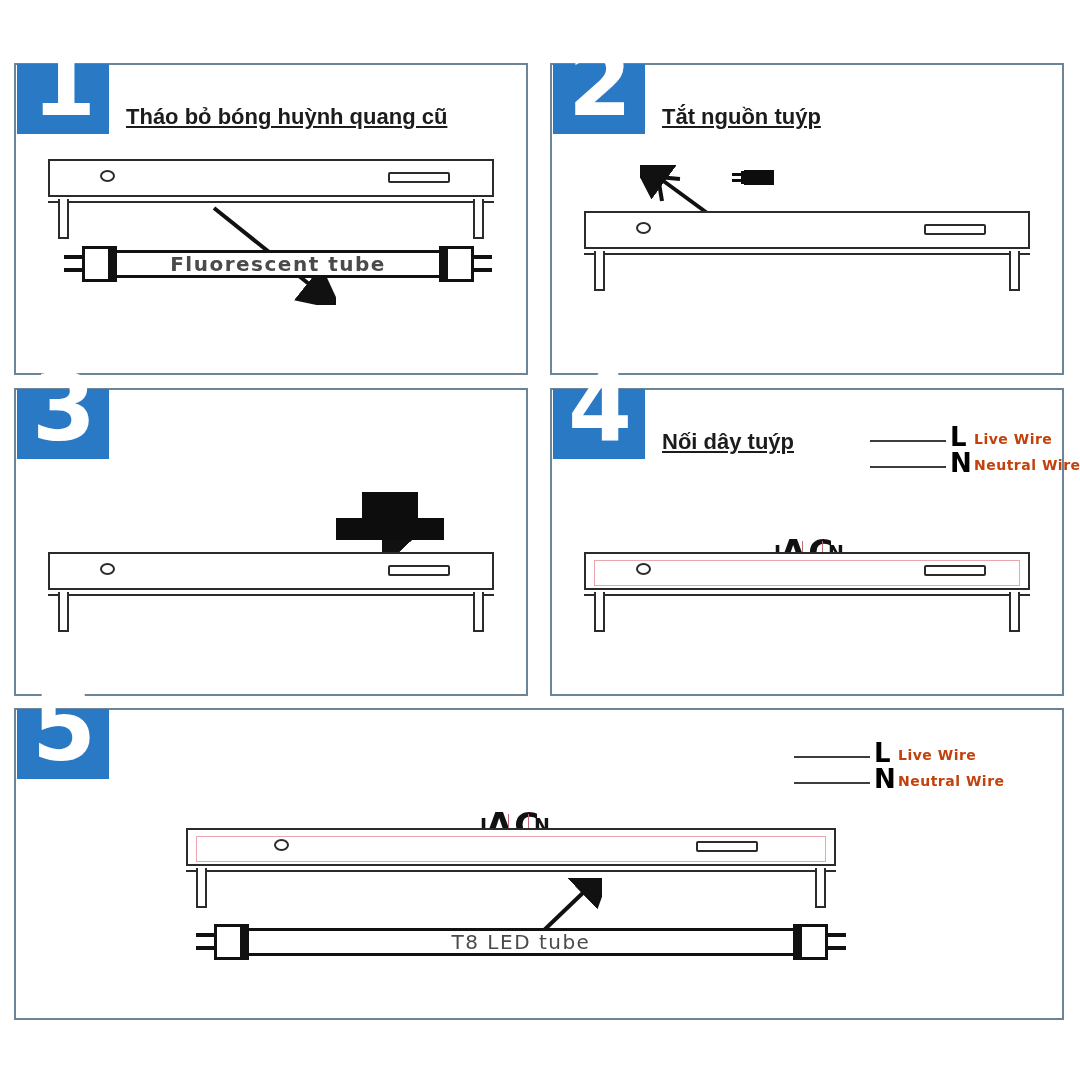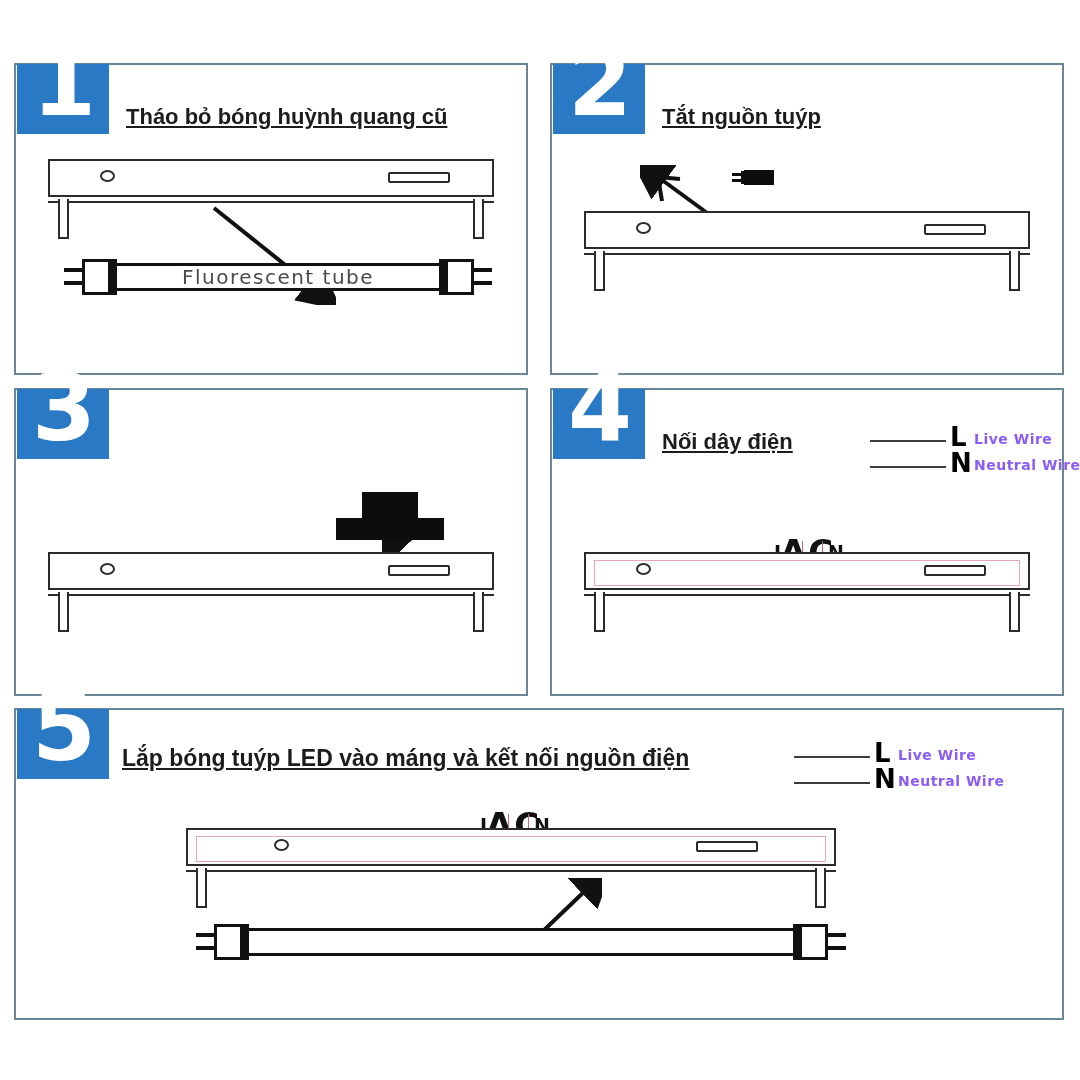--- a/index.html
+++ b/index.html
@@ -67,21 +67,21 @@
     width:76px;height:2px;background:#3d3d3d;
   }
   .legend .ln{
     position:absolute;left:80px;top:-4px;
     font-size:26px;font-weight:bold;color:#000;
     font-family:"DejaVu Sans", sans-serif;
     line-height:26px;
   }
   .legend .desc{
     position:absolute;left:104px;top:3px;
-    font-size:14px;font-weight:bold;color:#8b5cf6;
+    font-size:14px;font-weight:bold;color:#c2410c;
     font-family:"DejaVu Sans", sans-serif;
     white-space:nowrap;
     letter-spacing:.5px;
   }
   #legend-4{left:318px;top:38px;}
   #legend-5{left:778px;top:34px;}
 
   
   .fixture{position:absolute;}
   .fixture .body{
@@ -260,21 +260,21 @@
 
     <svg class="arrow" style="left:190px;top:135px;" width="130" height="105">
       <defs>
           <marker id="ah1" markerWidth="11" markerHeight="11" refX="2" refY="5.5" orient="auto">
         <path d="M0,0 L11,5.5 L0,11 z" fill="#111"></path>
           </marker>
         </defs>
       <line x1="8" y1="8" x2="108" y2="88" stroke="#111" stroke-width="4" marker-end="url(#ah1)"></line>
     </svg>
 
-    <div class="tube" style="left:48px;top:192px;width:428px;">
+    <div class="tube" style="left:48px;top:179px;width:428px;font-weight:bold;">
       <div class="pin l1"></div>
       <div class="pin l2"></div>
       <div class="pin r1"></div>
       <div class="pin r2"></div>
       <div class="glass"></div>
       <div class="cap left"></div>
       <div class="cap right"></div>
       <div class="band left"></div>
       <div class="band right"></div>
       <div class="label">Fluorescent tube</div>
@@ -343,21 +343,21 @@
       <div class="lip"></div>
       <div class="leg left"></div>
       <div class="leg right"></div>
     </div>
   </div>
 
   <div class="panel" id="panel-4">
     <div class="badge">
       <div class="num">4</div>
     </div>
-    <div class="title">Nối dây điện</div>
+    <div class="title">Nối dây tuýp</div>
 
     <div class="legend" id="legend-4">
       <div class="row">
         <div class="wire"></div>
         <div class="ln">L</div>
         <div class="desc">Live Wire</div>
       </div>
       <div class="row">
         <div class="wire"></div>
         <div class="ln">N</div>
@@ -381,21 +381,20 @@
       <div class="lip"></div>
       <div class="leg left"></div>
       <div class="leg right"></div>
     </div>
   </div>
 
   <div class="panel" id="panel-5">
     <div class="badge">
       <div class="num">5</div>
     </div>
-    <div class="title">Lắp bóng tuýp LED vào máng và kết nối nguồn điện</div>
 
     <div class="legend" id="legend-5">
       <div class="row">
         <div class="wire"></div>
         <div class="ln">L</div>
         <div class="desc">Live Wire</div>
       </div>
       <div class="row">
         <div class="wire"></div>
         <div class="ln">N</div>
@@ -433,16 +432,17 @@
     <div class="tube" style="left:180px;top:212px;width:650px;">
       <div class="pin l1"></div>
       <div class="pin l2"></div>
       <div class="pin r1"></div>
       <div class="pin r2"></div>
       <div class="glass"></div>
       <div class="cap left"></div>
       <div class="cap right"></div>
       <div class="band left"></div>
       <div class="band right"></div>
+      <div class="label">T8 LED tube</div>
     </div>
   </div>
 
 </div>
 
 </body></html>

